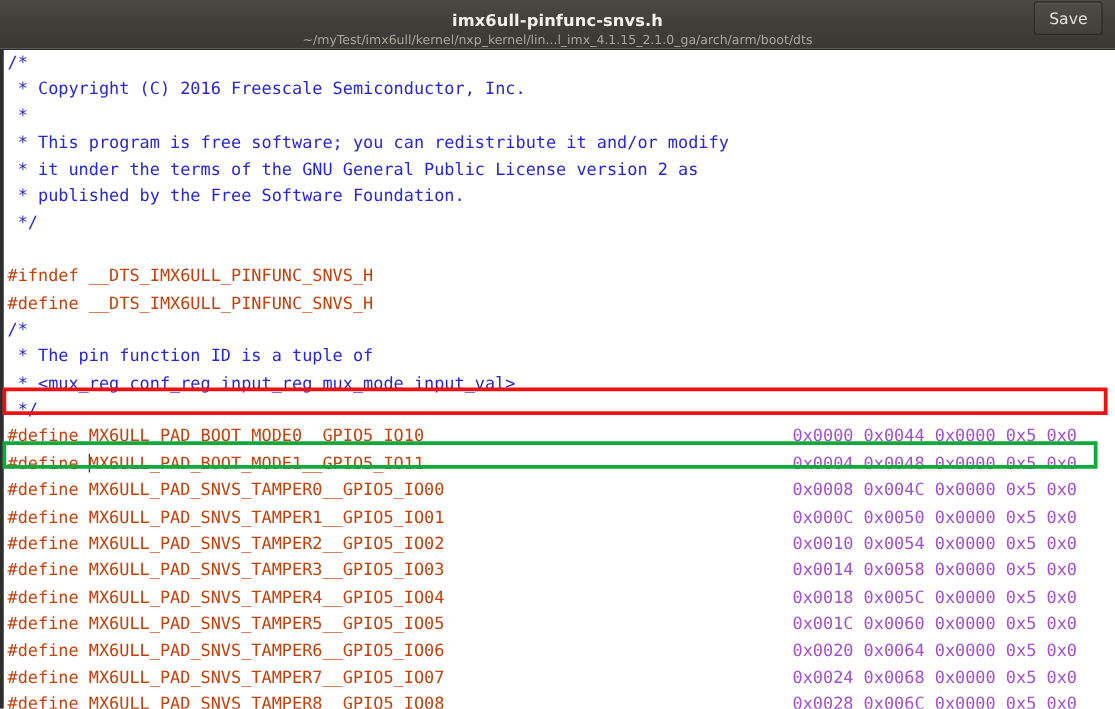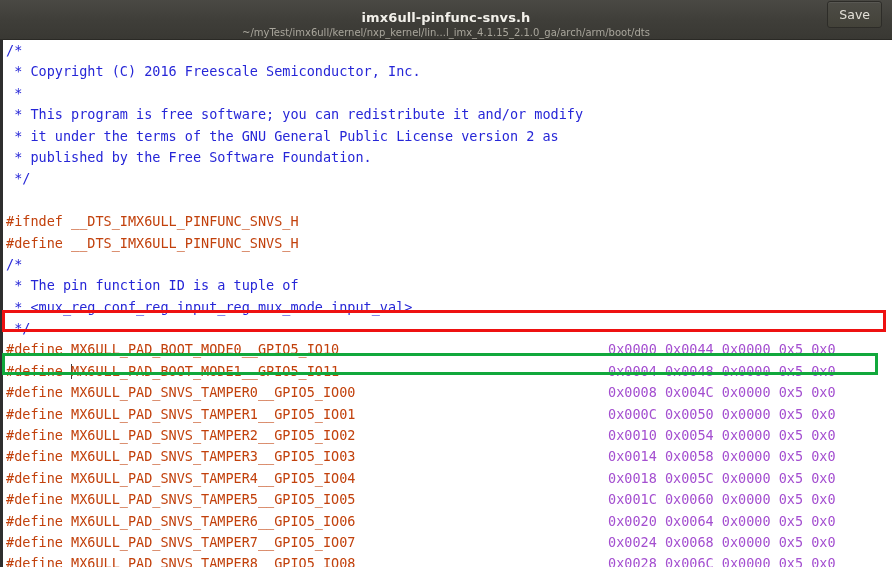--- a/index.html
+++ b/index.html
@@ -128,21 +128,21 @@
   }
   .ln {
     position: relative;
     height: 21.4px;
     padding-left: 3px;
   }
   .cmt   { color: #2626d7; }
   .pp    { color: #c2410c; }
   .hexes {
     position: absolute;
-    left: 605px;
+    left: 631px;
     top: 0;
     color: #a44fd0;
   }
   .caret-bar {
     display: inline-block;
     width: 0;
     border-left: 1px solid #3b3b3b;
     height: 15px;
     vertical-align: -3px;
     margin: 0 -1px 0 0;

